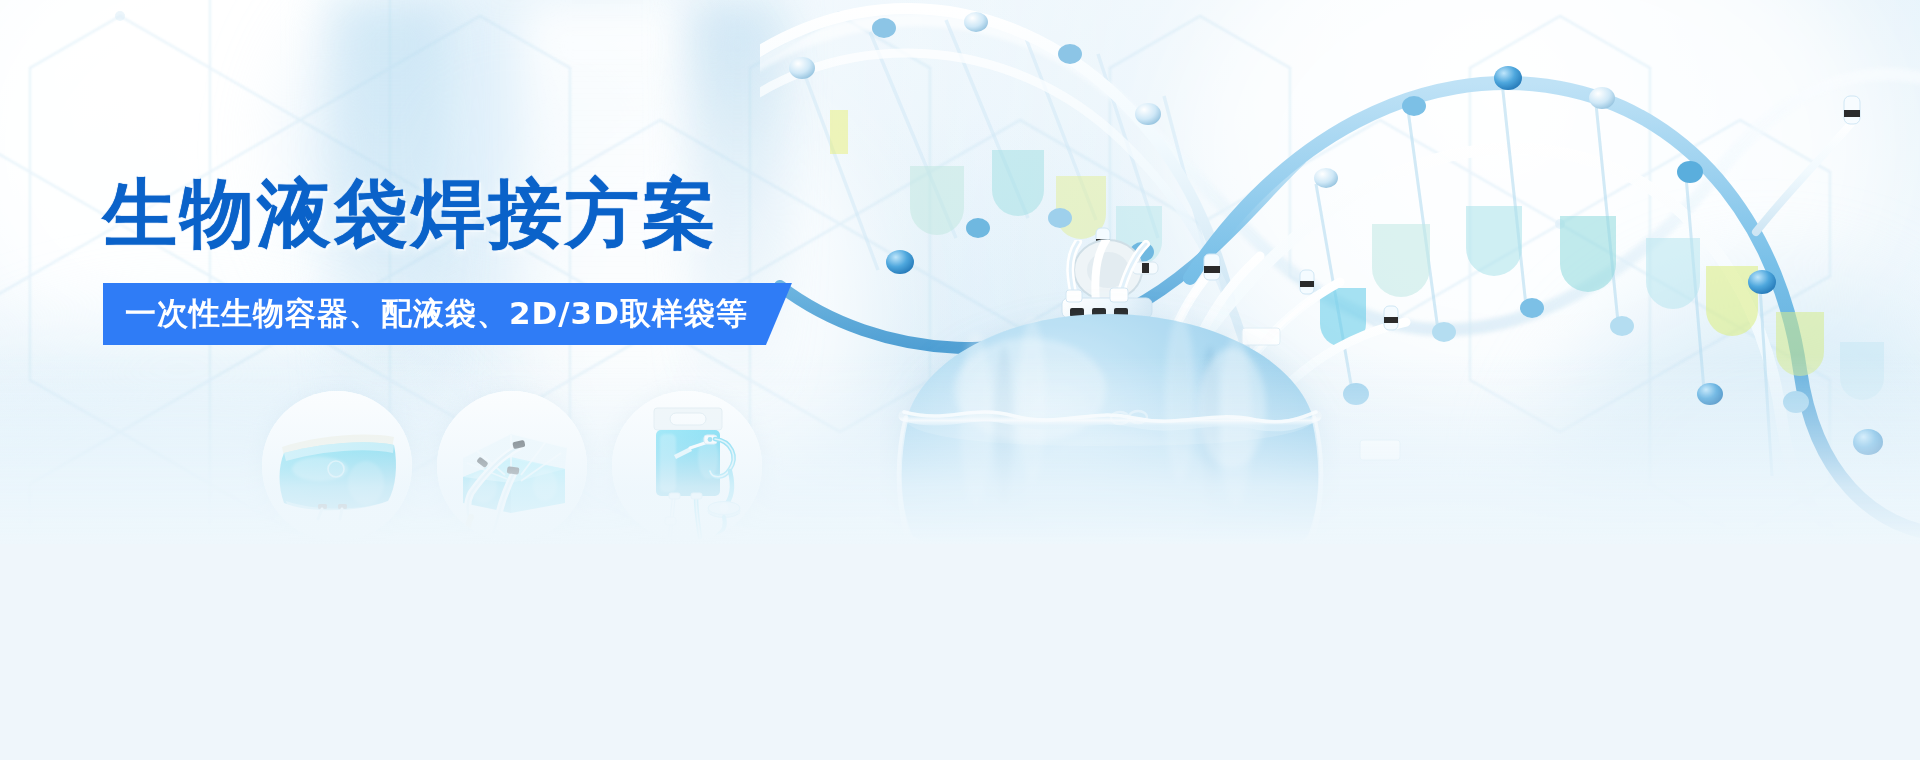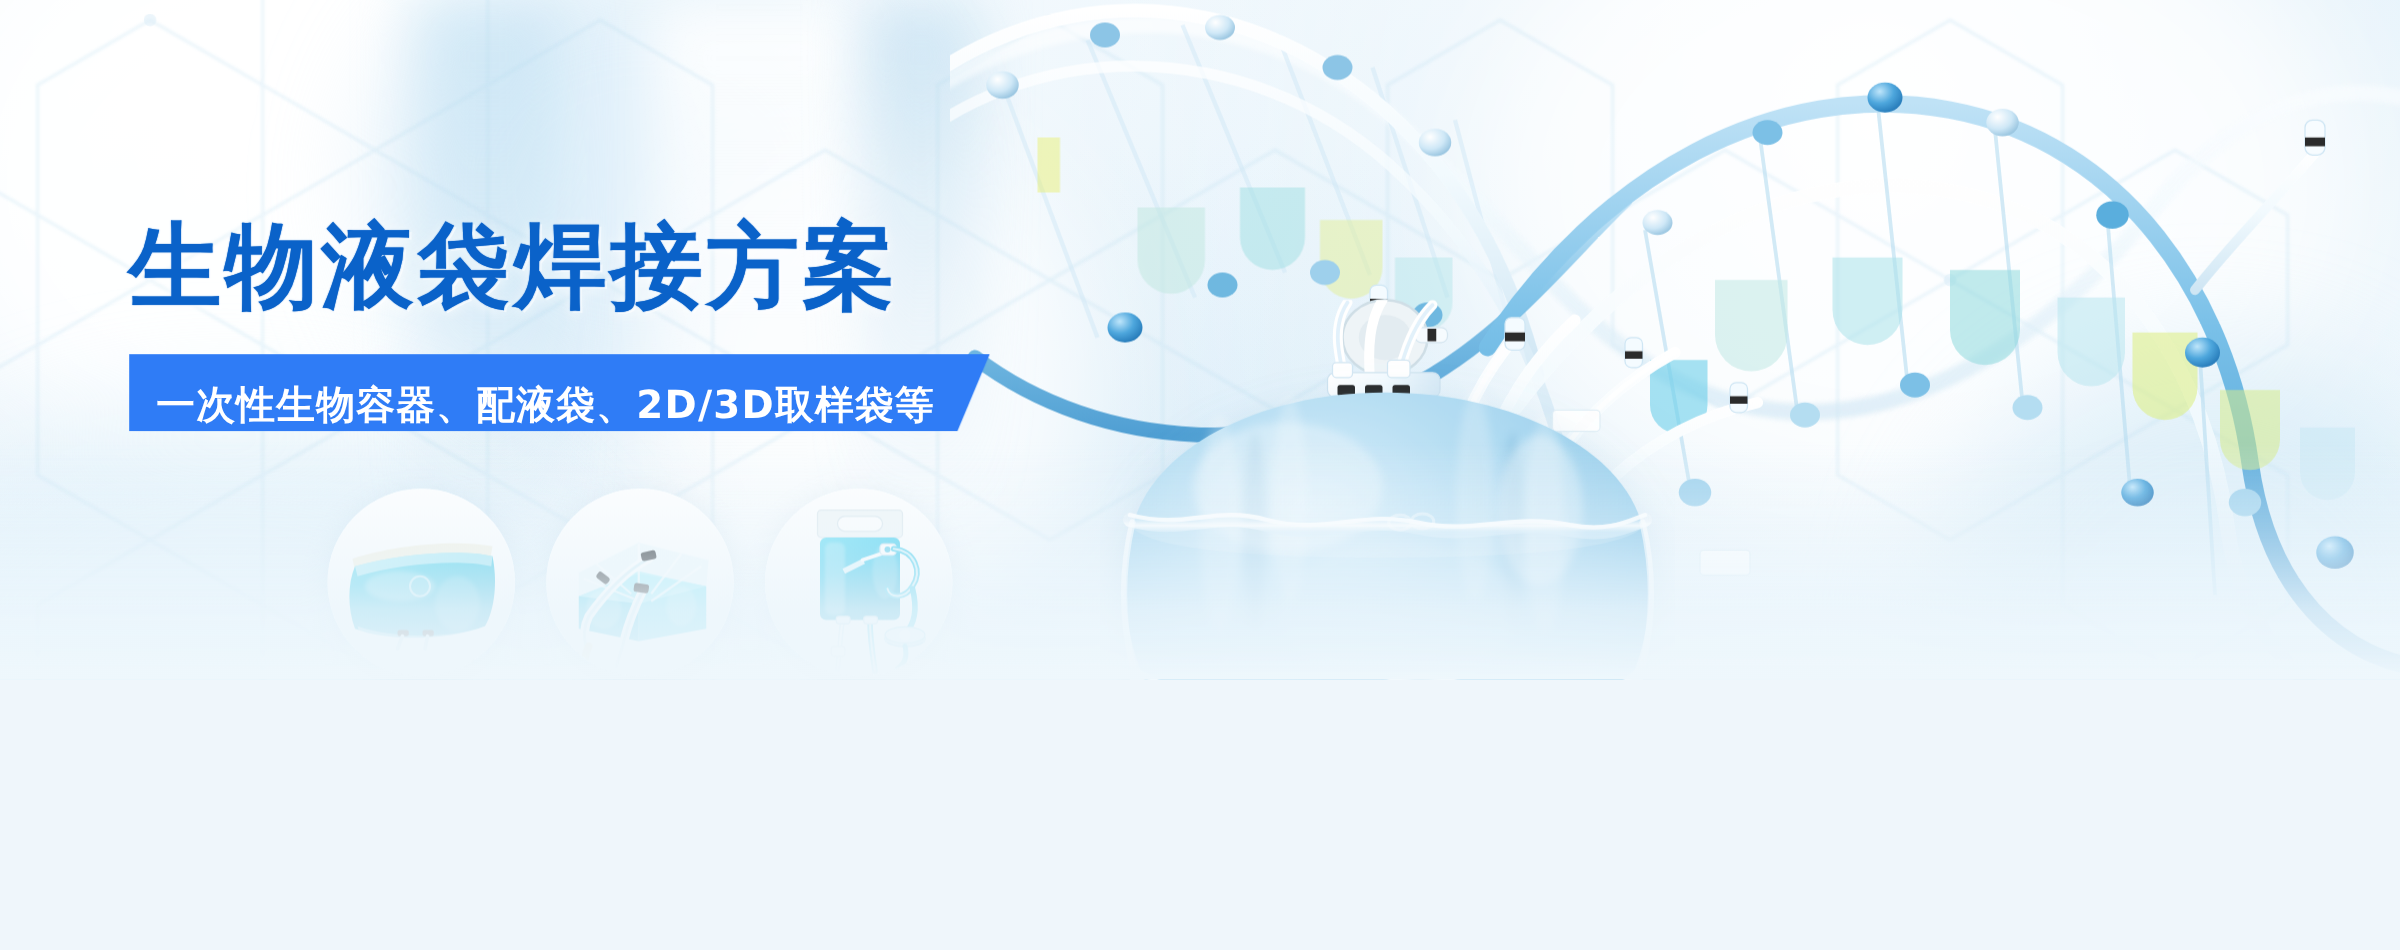--- a/index.html
+++ b/index.html
@@ -58,21 +58,21 @@
       0 0 1px #0a62c9,
       2px 2px 0 rgba(255,255,255,.55),
       0 3px 10px rgba(255,255,255,.75);
     font-family:"DejaVu Sans","Liberation Sans",sans-serif;
   }
 
   #subbanner {
     position:absolute; left:103px; top:283px;
     height:62px;
     background:#2f7cf6;
-    display:flex; align-items:flex-end;
+    display:flex; align-items:center;
     padding:0 44px 0 22px;
     clip-path:polygon(0 0, 100% 0, calc(100% - 26px) 100%, 0 100%);
     box-shadow:0 4px 14px rgba(47,124,246,.28);
   }
   #subbanner span {
     color:#ffffff;
     font-size:31px;
     font-weight:700;
     letter-spacing:1px;
     white-space:nowrap;

